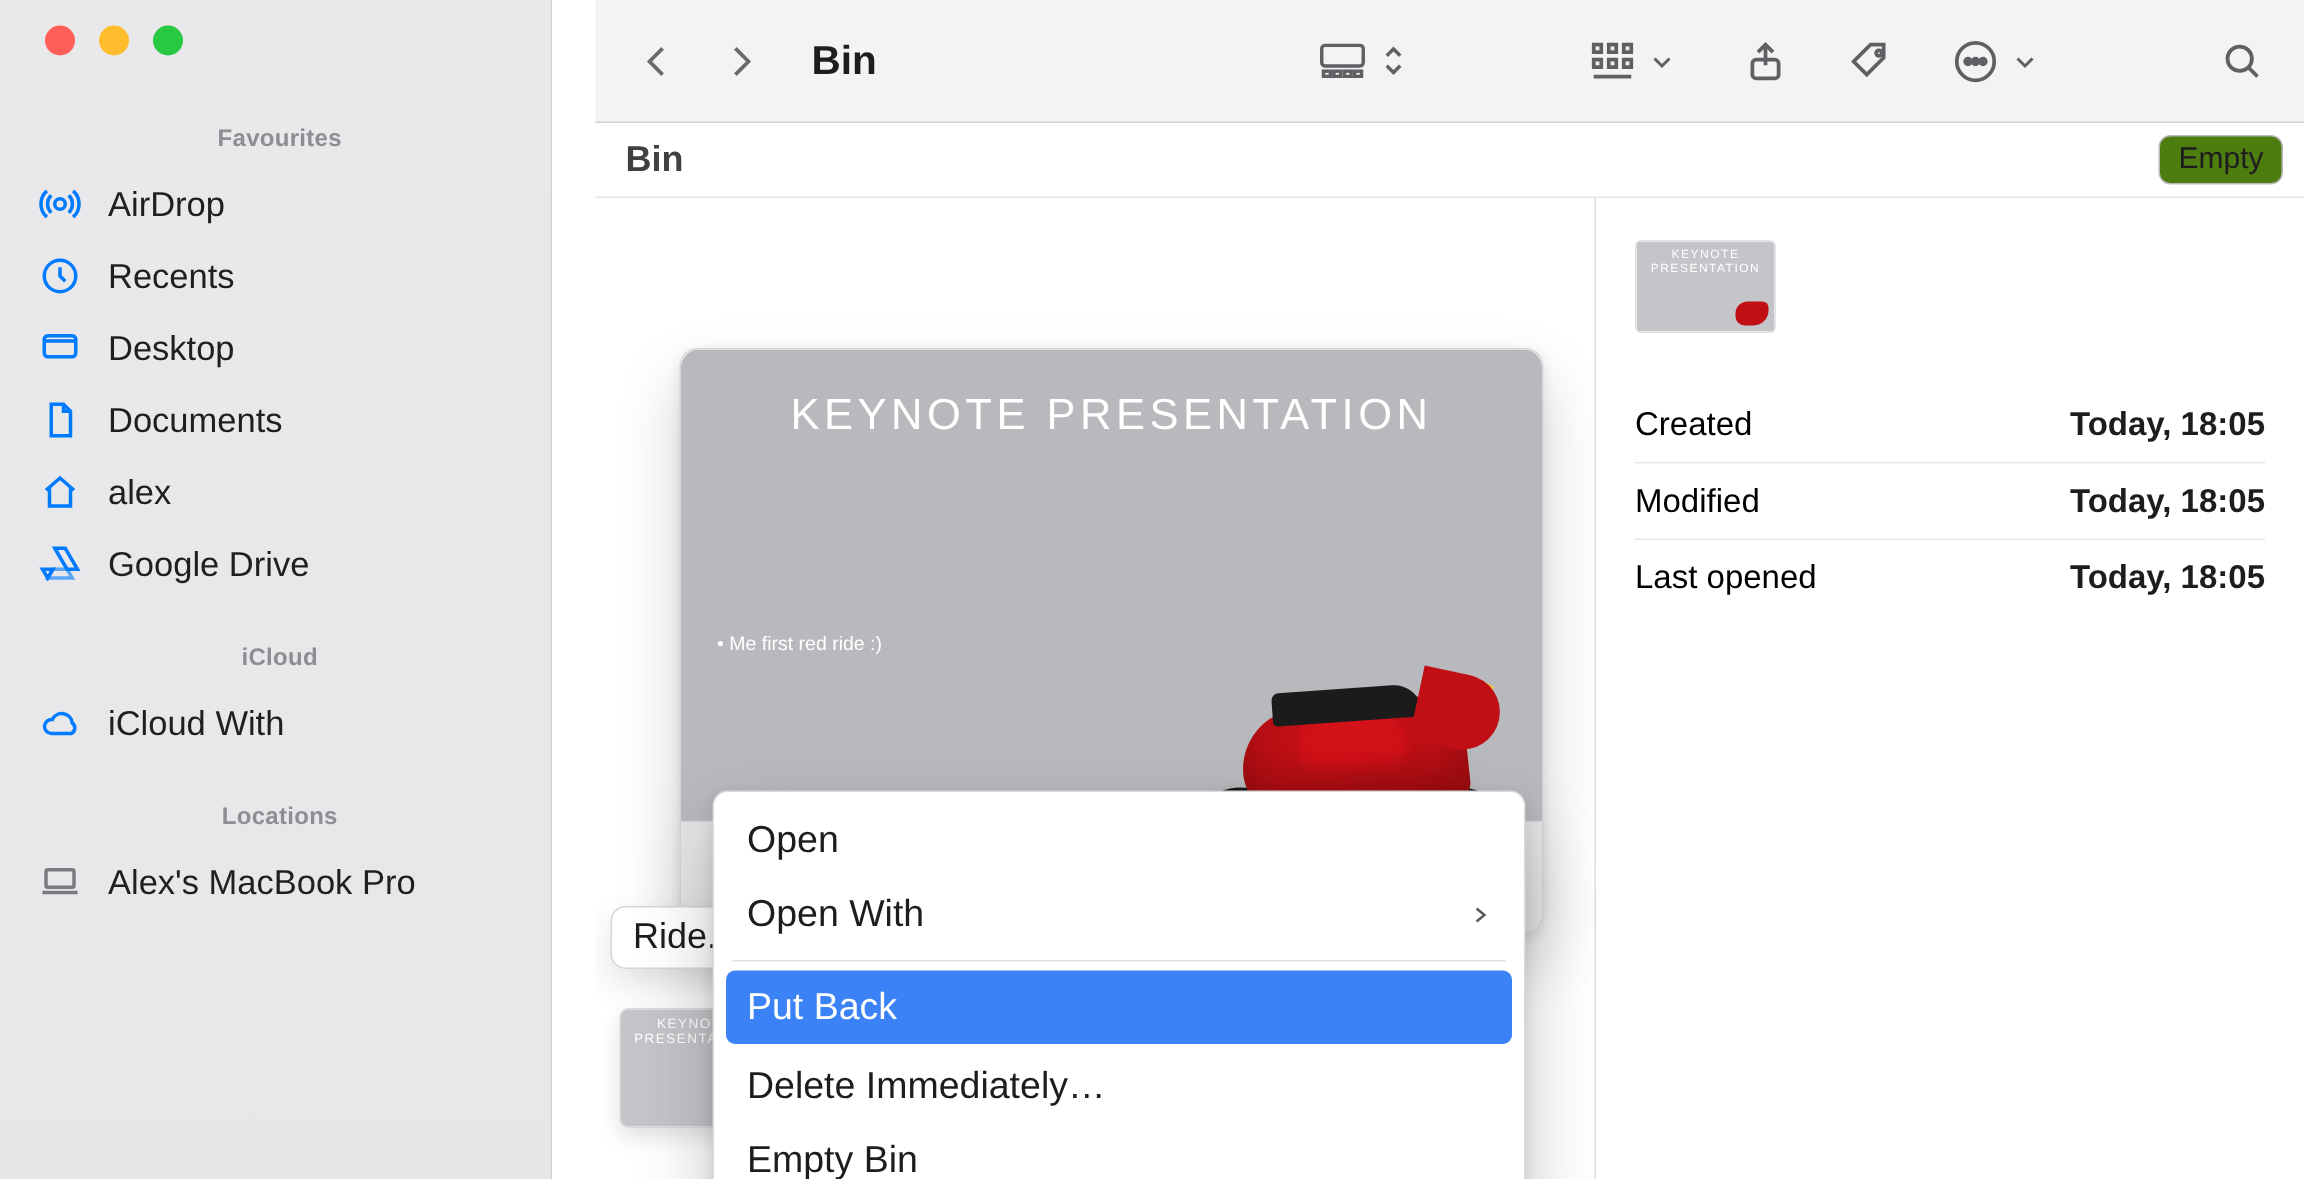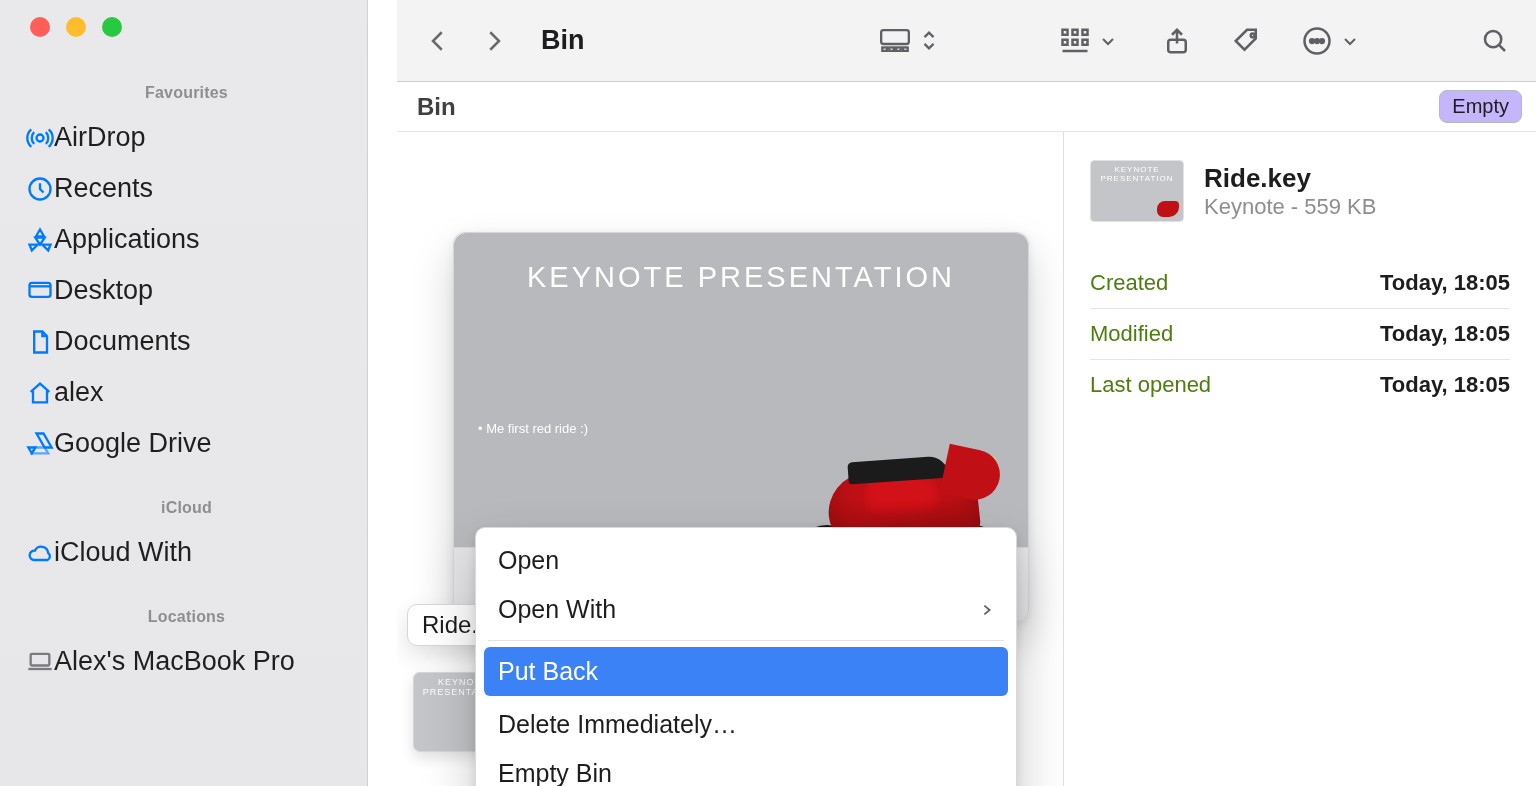--- a/index.html
+++ b/index.html
@@ -21,23 +21,23 @@
       padding: 18px 18px 0 18px;
     }
     .traffic-lights { display: flex; gap: 16px; align-items: center; height: 18px; margin-left: 12px; margin-bottom: 48px; }
     .tl { width: 20px; height: 20px; border-radius: 50%; }
     .tl.red { background: #ff5f57; }
     .tl.yellow { background: #ffbd2e; }
     .tl.green { background: #28c840; }
     .sb-section-title { color: #8e8e92; font-size: 16px; font-weight: 600; margin: 10px 0 10px 6px; letter-spacing: .2px; text-align: center; }
     .sb-list { list-style: none; }
     .sb-item {
-      display: flex; align-items: center; 
+      display: flex; align-items: center; gap: 18px;
       padding: 10px 8px; border-radius: 8px;
-      font-size: 27px;
+      font-size: 23px;
     }
     .sb-item .sb-icon { width: 28px; height: 28px; display: inline-flex; align-items: center; justify-content: center; color: #007aff; font-size: 24px; line-height: 0; }
     .sb-item .sb-label { color: #1f1f1f; }
     .sb-item.location .sb-icon { color: #7b7b7f; }
     
     .main {
       flex: 1;
       display: flex;
       flex-direction: column;
       min-width: 0;
@@ -60,21 +60,21 @@
     .tb-icon { width: 30px; height: 30px; color: #606064; display: inline-flex; align-items:center; justify-content:center; }
     .pathbar {
       display: flex; align-items: center; justify-content: space-between;
       padding: 6px 14px 6px 20px;
       border-bottom: 1px solid #e5e5e6;
       height: 50px;
     }
     .pathbar .loc { font-size: 24px; font-weight: 600; color: #404043; }
     .empty-btn {
       font-size: 20px; padding: 4px 12px; border: 1px solid #b9b9bc;
-      border-radius: 8px; background: #c4b5fd; color: #1d1d1f;
+      border-radius: 8px; background: #4d7c0f; color: #1d1d1f;
     }
     .content {
       flex: 1; display: flex; min-height: 0;
     }
     .file-pane {
       flex: 1; position: relative; border-right: 1px solid #dedee0; overflow: hidden;
     }
     .preview-pane {
       width: 472px; padding: 28px 26px 0 26px; overflow: hidden;
     }
@@ -142,21 +142,21 @@
     .pv-header { display:flex; align-items:center; gap: 20px; margin-bottom: 36px; }
     .pv-thumb { width: 94px; height: 62px; border:1px solid #e1e1e4; border-radius:4px; position:relative; overflow:hidden; }
     .pv-thumb .mini-slide { width:100%; height:100%; background:#c3c5c8; position:relative; }
     .pv-thumb .mini-title { position:absolute; top:4px; left:0; right:0; text-align:center; font-size:8px; letter-spacing:1px; color:#fff; }
     .pv-thumb .mini-dot { position:absolute; right:4px; bottom:4px; width:22px; height:16px; background:#c01015; border-radius:8px 4px 10px 6px; }
     .pv-title { font-size: 26px; font-weight: 700; }
     .pv-sub { font-size: 22px; color: #8e8e92; }
     .pv-section-title { font-size: 24px; font-weight: 800; margin: 8px 0 14px; }
     .info-row { display:flex; justify-content:space-between; align-items:center; padding: 12px 0; border-bottom: 1px solid #e5e5e8; font-size: 22px; }
     .info-row:last-child { border-bottom: none; }
-    .info-row .k { color:#4d7c0f; }
+    .info-row .k { color:#000000; }
     .info-row .v { color:#1d1d1f; font-weight: 600; }
     
     svg { stroke: currentColor; fill: none; stroke-width: 2; }
   </style>
 </head>
 <body>
 
 <div class="finder-window">
 
   <aside class="sidebar">
@@ -178,28 +178,20 @@
         <span class="sb-label">AirDrop</span>
       </li>
       <li class="sb-item">
         <span class="sb-icon">
           <svg viewBox="0 0 24 24">
               <circle cx="12" cy="12" r="9"></circle>
               <path d="M12 7v5l3 3"></path>
             </svg>
         </span>
         <span class="sb-label">Recents</span>
-      </li>
-      <li class="sb-item">
-        <span class="sb-icon">
-          <svg viewBox="0 0 24 24">
-              <path d="M12 3l3.5 6H8.5L12 3zM5 21l5-5H3l2 5zM19 21l2-5h-7l5 5zM8 10h8l-4 6-4-6z"></path>
-            </svg>
-        </span>
-        <span class="sb-label">Applications</span>
       </li>
       <li class="sb-item">
         <span class="sb-icon">
           <svg viewBox="0 0 24 24">
               <rect x="3" y="5" width="18" height="12" rx="2"></rect>
               <path d="M3 8h18"></path>
             </svg>
         </span>
         <span class="sb-label">Desktop</span>
       </li>
@@ -414,24 +406,20 @@
       </div>
 
       <aside class="preview-pane">
         <div class="pv-header">
           <div class="pv-thumb">
             <div class="mini-slide">
               <div class="mini-title">KEYNOTE PRESENTATION</div>
               <div class="mini-dot"></div>
             </div>
           </div>
-          <div>
-            <div class="pv-title">Ride.key</div>
-            <div class="pv-sub">Keynote - 559 KB</div>
-          </div>
         </div>
         <div class="info-row">
           <span class="k">Created</span>
           <span class="v">Today, 18:05</span>
         </div>
         <div class="info-row">
           <span class="k">Modified</span>
           <span class="v">Today, 18:05</span>
         </div>
         <div class="info-row">

